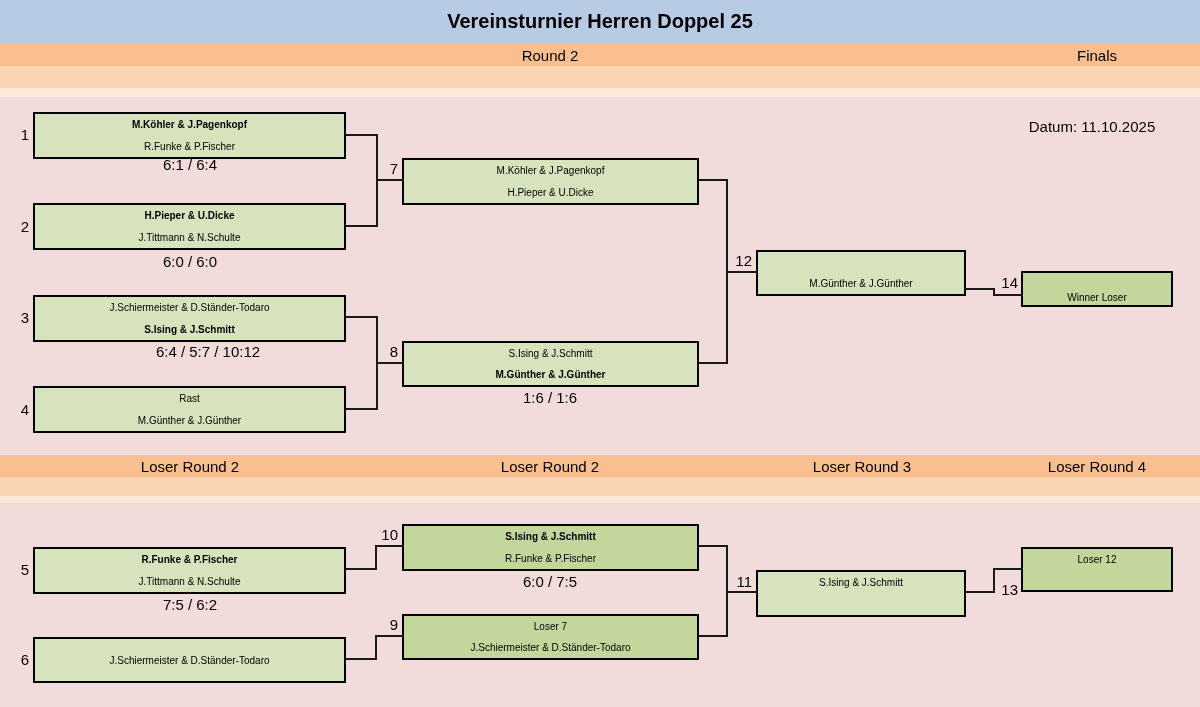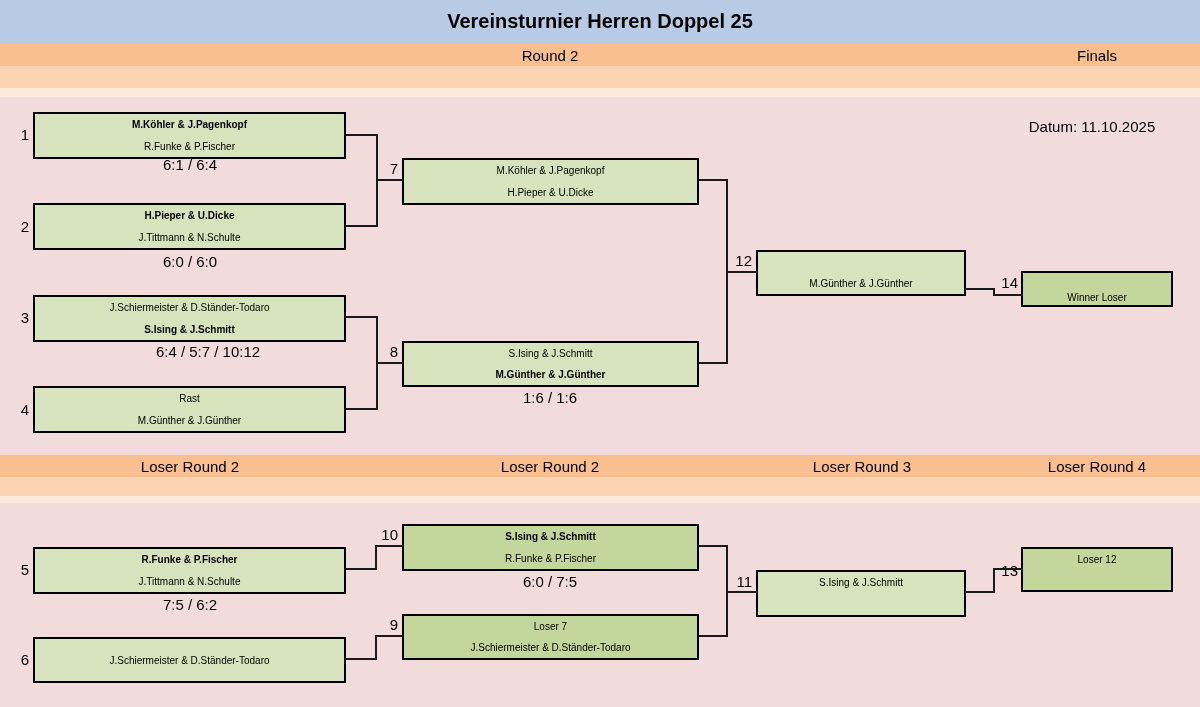--- a/index.html
+++ b/index.html
@@ -128,21 +128,21 @@
   <div class="box light" style="left:756px;top:570px;width:210px;height:47px">
     <div class="team">S.Ising &amp; J.Schmitt</div>
     <div class="team"></div>
   </div>
   <div class="num" style="left:726px;top:573px;width:26px">11</div>
 
   <div class="box dark" style="left:1021px;top:547px;width:152px;height:45px">
     <div class="team">Loser 12</div>
     <div class="team"></div>
   </div>
-  <div class="num" style="left:992px;top:562px;width:26px">13</div>
+  <div class="num" style="left:992px;top:581px;width:26px">13</div>
 
   <div class="ln" style="left:346px;top:134px;width:32px;height:2px"></div>
   <div class="ln" style="left:346px;top:225px;width:32px;height:2px"></div>
   <div class="ln" style="left:376px;top:134px;width:2px;height:93px"></div>
   <div class="ln" style="left:376px;top:179px;width:28px;height:2px"></div>
   <div class="ln" style="left:346px;top:316px;width:32px;height:2px"></div>
   <div class="ln" style="left:346px;top:408px;width:32px;height:2px"></div>
   <div class="ln" style="left:376px;top:316px;width:2px;height:94px"></div>
   <div class="ln" style="left:376px;top:362px;width:28px;height:2px"></div>
   <div class="ln" style="left:699px;top:179px;width:29px;height:2px"></div>

